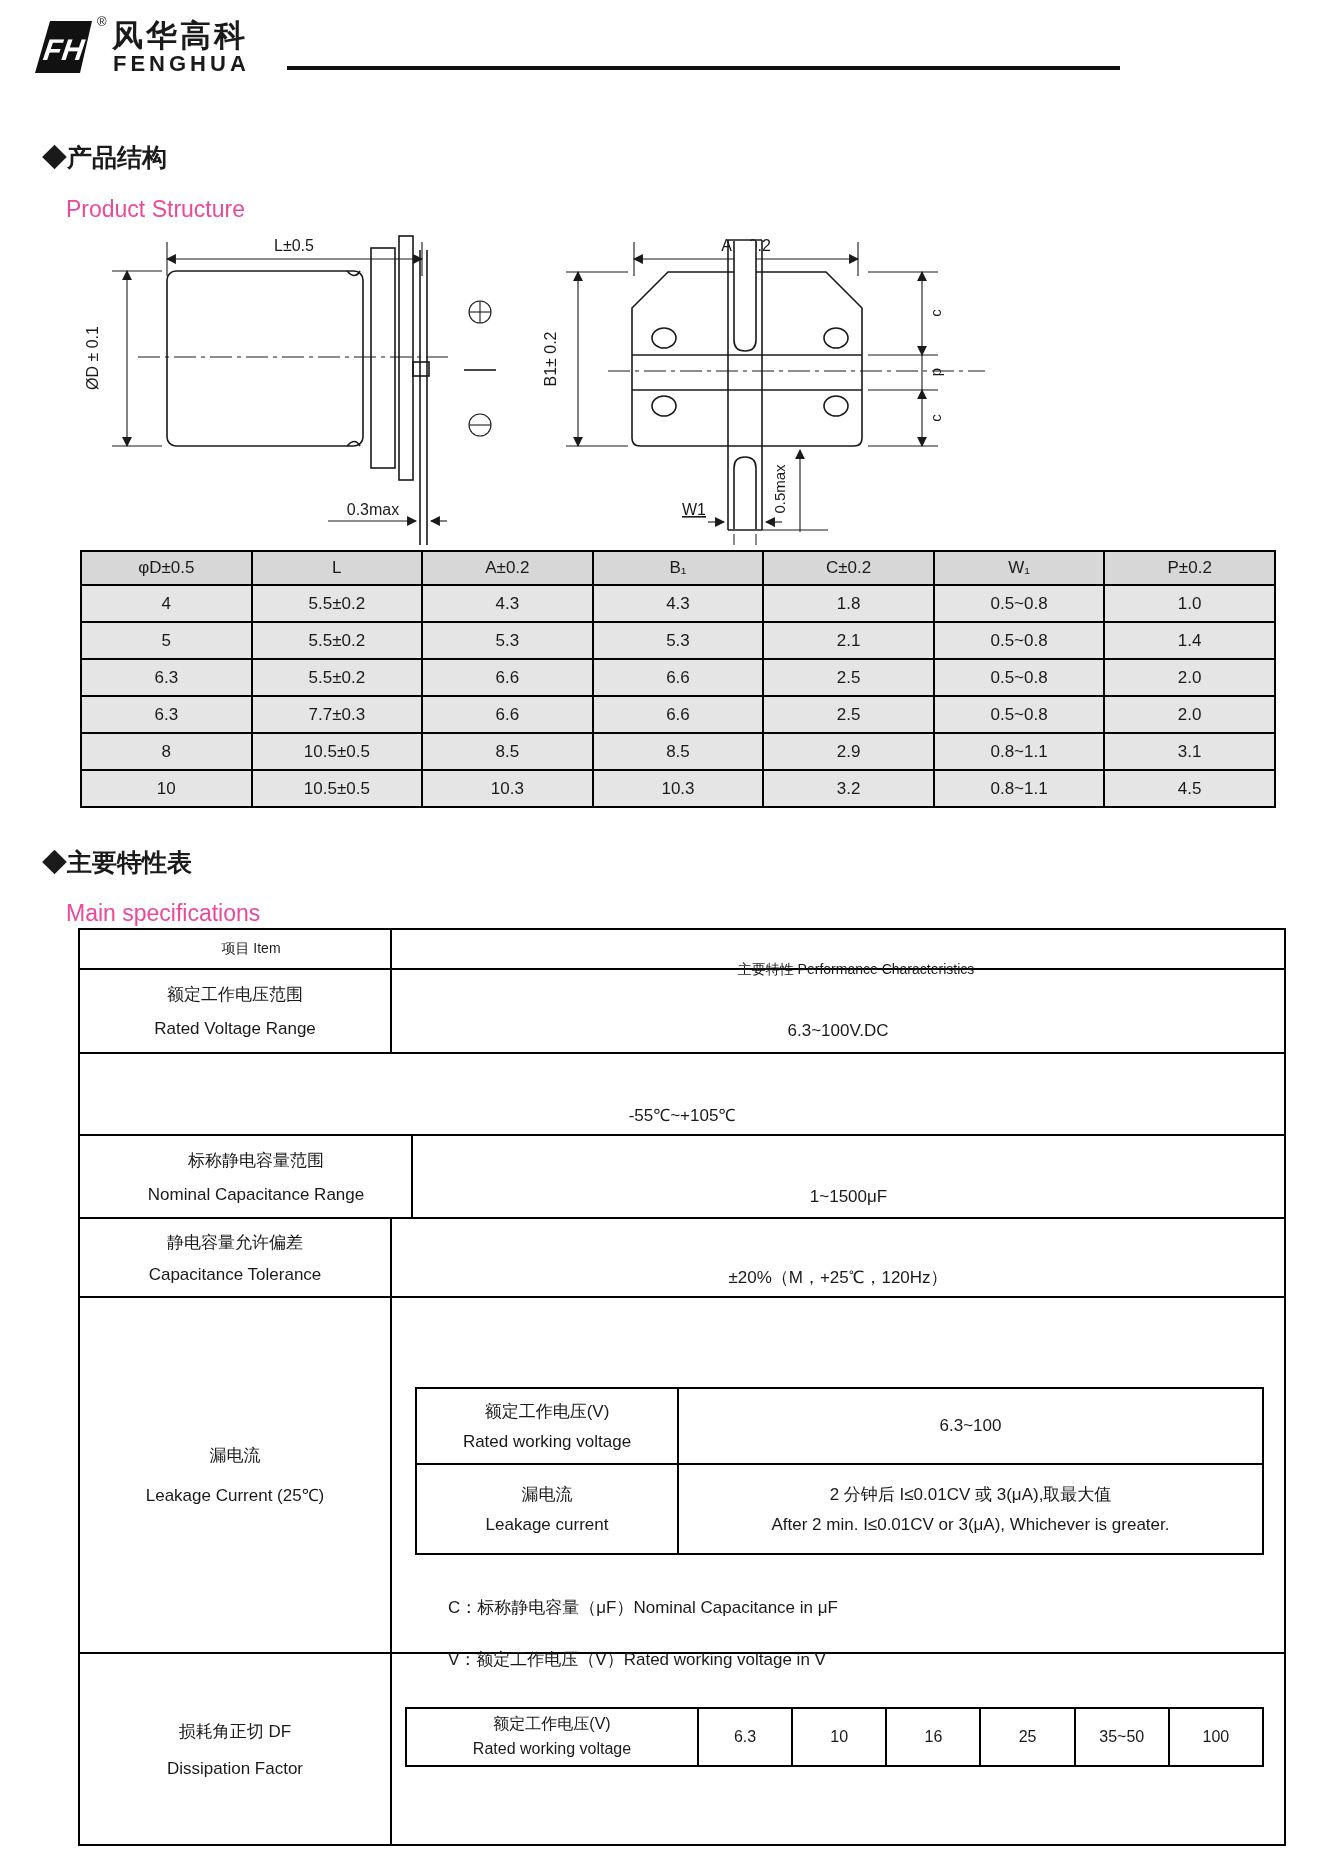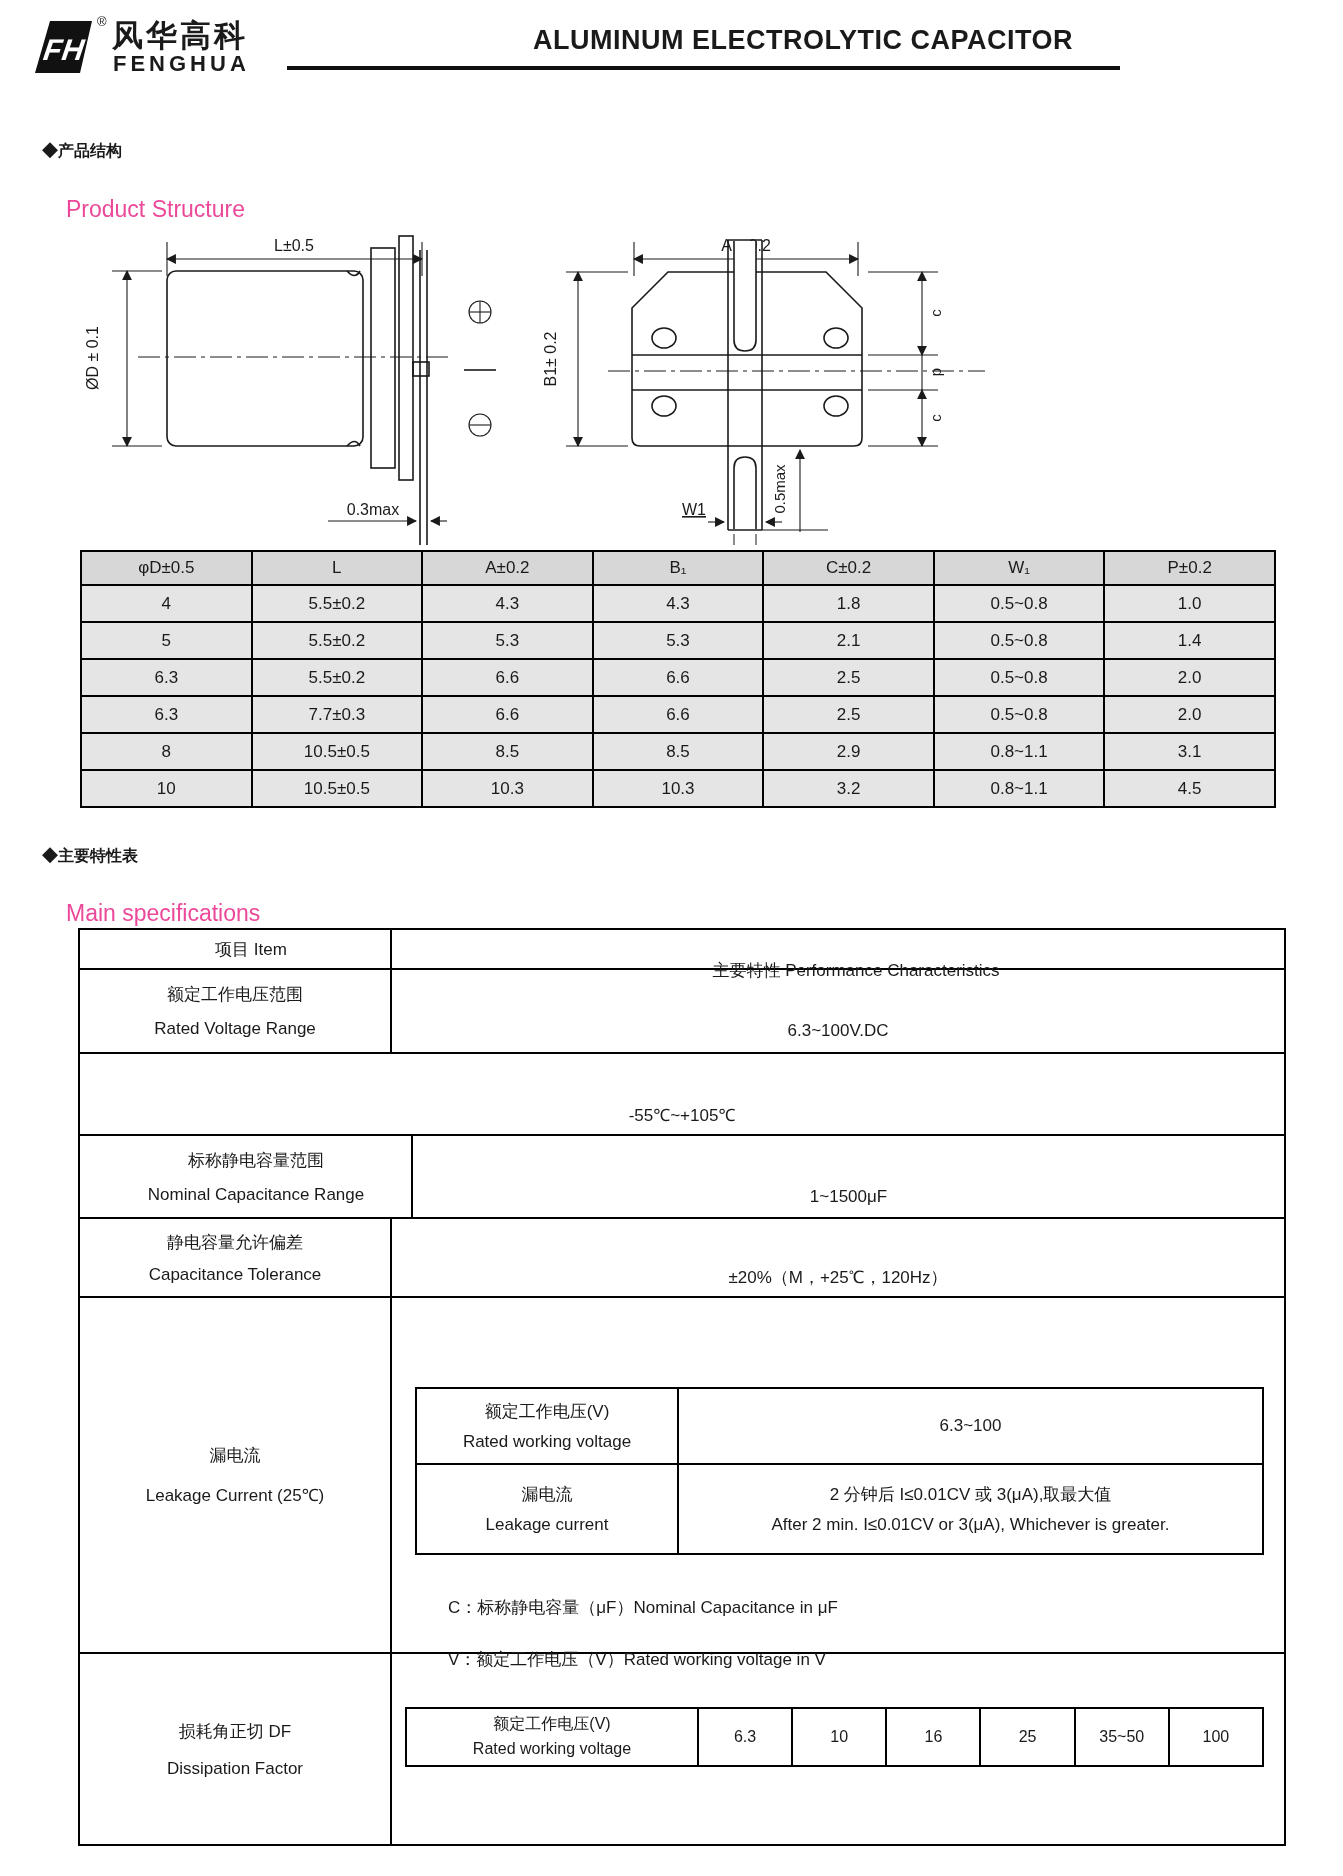--- a/index.html
+++ b/index.html
@@ -8,21 +8,21 @@
 
   
   .logo-mark{position:absolute;left:34px;top:20px;}
   .reg-mark{position:absolute;left:97px;top:14px;font-size:13px;}
   .brand-cn{position:absolute;left:112px;top:15px;font-size:31px;font-weight:bold;letter-spacing:3px;}
   .brand-en{position:absolute;left:113px;top:51px;font-size:22px;font-weight:bold;letter-spacing:4px;}
   .page-title{position:absolute;left:533px;top:25px;font-size:27px;font-weight:bold;letter-spacing:.5px;white-space:nowrap;}
   .header-rule{position:absolute;left:287px;top:66px;width:833px;height:4px;background:#111;}
 
   
-  .sec-cn{position:absolute;left:42px;font-size:16px;font-weight:600;white-space:nowrap;}
+  .sec-cn{position:absolute;left:42px;font-size:25px;font-weight:600;white-space:nowrap;}
   .sec-en{position:absolute;left:66px;font-size:23px;color:#ec4899;white-space:nowrap;}
   #sec1-cn{top:141px;} #sec1-en{top:196px;}
   #sec2-cn{top:846px;} #sec2-en{top:900px;}
 
   
   #drawing{position:absolute;left:0;top:0;}
   .obj{stroke:#1a1a1a;stroke-width:1.6;fill:none;}
   .objf{stroke:#1a1a1a;stroke-width:1.6;fill:#fff;}
   .dim{stroke:#1a1a1a;stroke-width:1.1;fill:none;}
   .cl{stroke:#1a1a1a;stroke-width:1;stroke-dasharray:22 5 4 5;fill:none;}
@@ -40,21 +40,21 @@
               border:2px solid #000;box-sizing:border-box;background:#fff;font-size:17px;}
   .srow{display:flex;box-sizing:border-box;border-top:2px solid #000;}
   .srow:first-child{border-top:none;}
   .scell-item{width:312px;box-sizing:border-box;border-right:2px solid #000;display:flex;
               flex-direction:column;align-items:center;justify-content:space-around;
               text-align:center;padding:6px 4px;}
   .scell-item.centered{justify-content:center;gap:16px;}
   .scell-perf{flex:1;display:flex;align-items:center;justify-content:center;text-align:center;position:relative;margin-top:40px;}
   .h-head{height:38px;} .h-r1{height:84px;} .h-r2{height:82px;} .h-r3{height:83px;padding-left:21px;} .h-r4{height:79px;}
   .h-leak{height:356px;} .h-df{height:192px;}
-  .head-cell{font-size:17px;padding-left:36px;}
+  .head-cell{font-size:14px;padding-left:36px;}
 
   
   .leak-inner{position:absolute;left:23px;top:49px;width:849px;border:2px solid #000;box-sizing:border-box;}
   .li-row{display:flex;box-sizing:border-box;border-top:2px solid #000;}
   .li-row:first-child{border-top:none;}
   .li-label{width:262px;box-sizing:border-box;border-right:2px solid #000;display:flex;
             flex-direction:column;align-items:center;justify-content:center;gap:9px;text-align:center;}
   .li-value{flex:1;display:flex;flex-direction:column;align-items:center;justify-content:center;gap:9px;text-align:left;}
   .li-r1{height:74px;} .li-r2{height:90px;}
   .leak-note{position:absolute;left:56px;white-space:nowrap;font-size:17px;}
@@ -73,21 +73,20 @@
 
 <div id="page">
 
   <svg class="logo-mark" width="62" height="54" viewBox="0 0 62 54">
     <path d="M16,1 L58,1 L46,53 L1,53 Z" fill="#111" stroke="none"></path>
     <text x="14" y="40" font-size="30" font-weight="bold" font-style="italic" fill="#ffffff" font-family="Liberation Sans, sans-serif" transform="skewX(-8)">FH</text>
   </svg>
   <div class="reg-mark">®</div>
   <div class="brand-cn">风华高科</div>
   <div class="brand-en">FENGHUA</div>
-  <div class="page-title">ALUMINUM ELECTROLYTIC CAPACITOR</div>
   <div class="header-rule"></div>
 
   <div class="sec-cn" id="sec1-cn">◆产品结构</div>
   <div class="sec-en" id="sec1-en">Product Structure</div>
 
   <svg id="drawing" width="1050" height="600" viewBox="0 0 1050 600">
     <defs>
       <marker id="arr" viewBox="0 0 10 10" refX="9" refY="5" markerWidth="9" markerHeight="9" orient="auto-start-reverse">
         <path d="M0,0 L10,5 L0,10 z" fill="#1a1a1a"></path>
       </marker>

